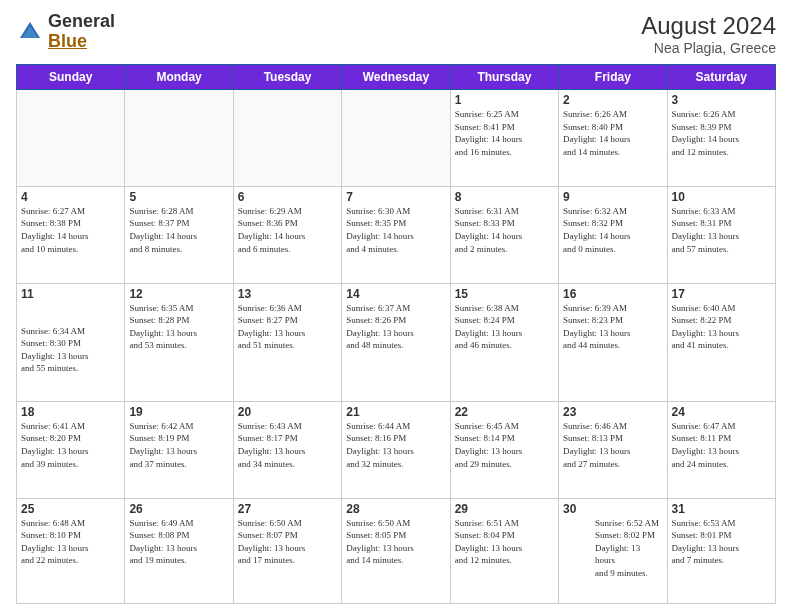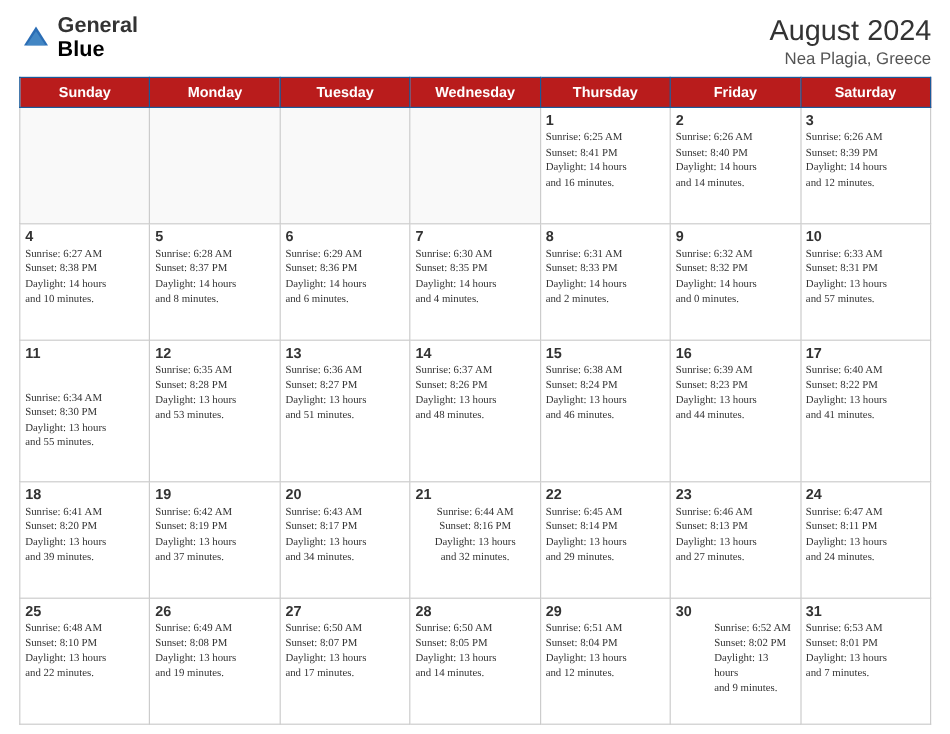--- a/index.html
+++ b/index.html
@@ -27,21 +27,21 @@
       display: flex;
       align-items: center;
       gap: 4px;
     }
     .logo-text {
       font-size: 18px;
       font-weight: bold;
       line-height: 1.1;
     }
     .logo-general { color: #333; }
-    .logo-blue { color: #000000; }
+    .logo-blue { color: #a16207; text-decoration: underline; }
     .logo-icon {
       width: 28px;
       height: 28px;
     }
     .title-block {
       text-align: right;
     }
     .month-year {
       font-size: 24px;
       color: #333;
@@ -52,21 +52,21 @@
       color: #555;
     }
     .calendar {
       flex: 1;
       border: 1px solid #ccc;
       border-collapse: collapse;
       width: 100%;
       table-layout: fixed;
     }
     .calendar th {
-      background: #b91c1c;
+      background: #6d28d9;
       color: #fff;
       text-align: center;
       padding: 5px 2px;
       font-size: 12px;
       border: 1px solid #1a5a9a;
     }
     .calendar td {
       border: 1px solid #ccc;
       vertical-align: top;
       padding: 3px 4px;
@@ -278,21 +278,21 @@
           </td>
           <td>
             <span class="day-number">20</span>
             <div class="day-info" style="white-space: pre-line;">Sunrise: 6:43 AM
 Sunset: 8:17 PM
 Daylight: 13 hours
 and 34 minutes.</div>
           </td>
           <td>
             <span class="day-number">21</span>
-            <div class="day-info" style="white-space: pre-line; text-align: center;">Sunrise: 6:44 AM
+            <div class="day-info" style="white-space: pre-line;">Sunrise: 6:44 AM
 Sunset: 8:16 PM
 Daylight: 13 hours
 and 32 minutes.</div>
           </td>
           <td>
             <span class="day-number">22</span>
             <div class="day-info" style="white-space: pre-line;">Sunrise: 6:45 AM
 Sunset: 8:14 PM
 Daylight: 13 hours
 and 29 minutes.</div>

